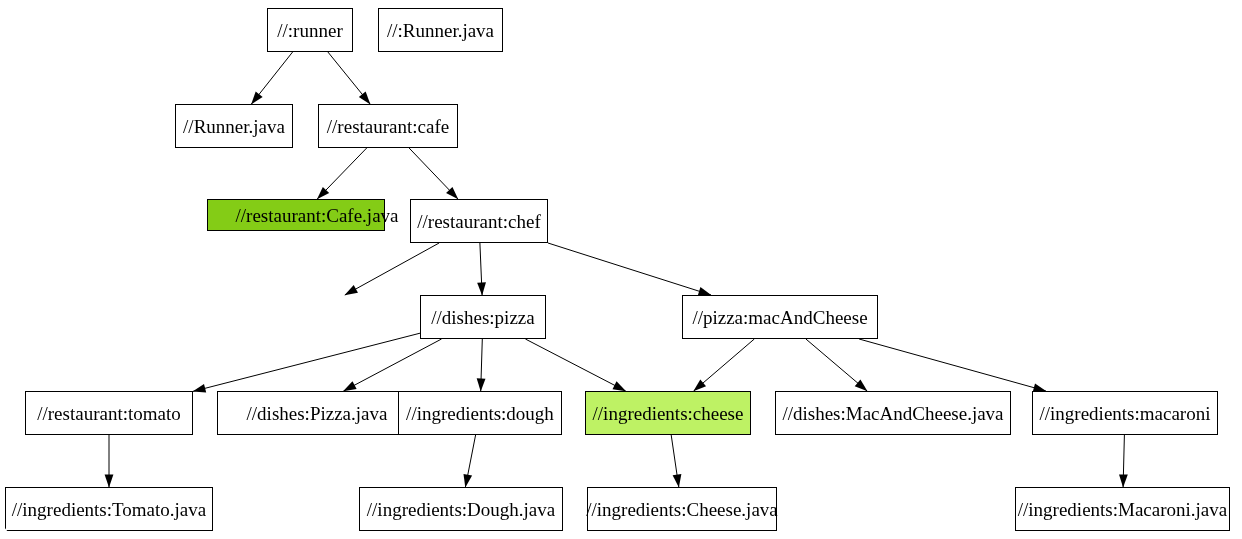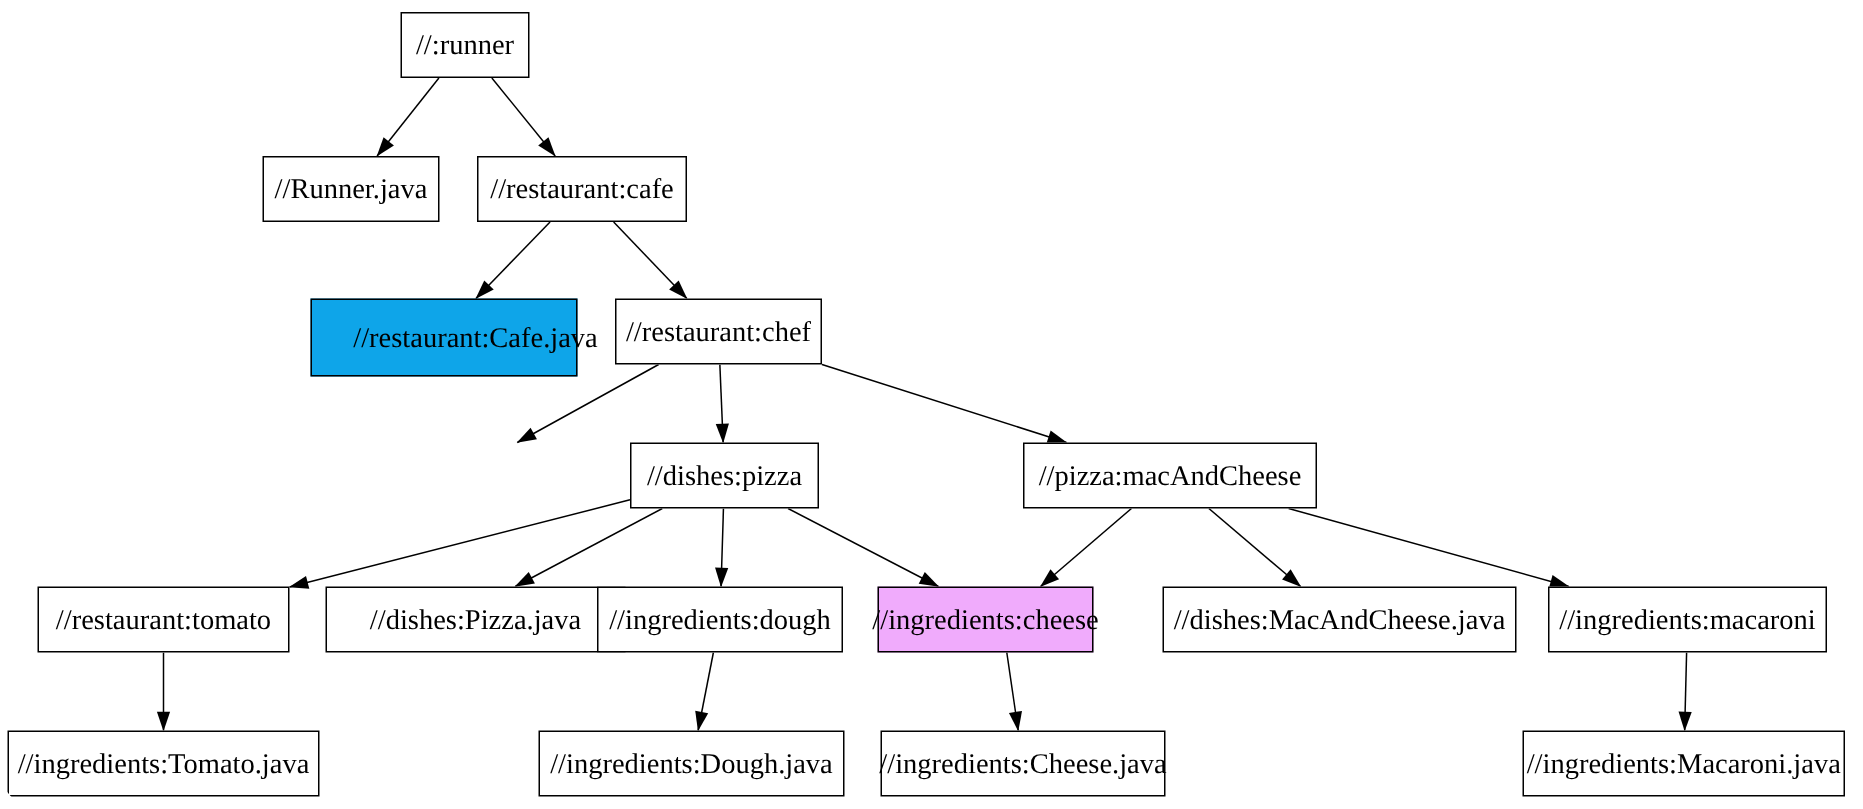--- a/index.html
+++ b/index.html
@@ -61,29 +61,30 @@
       <line x1="525.4" y1="339.0" x2="625.6" y2="391.0" stroke="#000000" stroke-width="1" marker-end="url(#arrow)"></line>
       <line x1="754.3" y1="339.0" x2="693.7" y2="391.0" stroke="#000000" stroke-width="1" marker-end="url(#arrow)"></line>
       <line x1="805.9" y1="339.0" x2="867.1" y2="391.0" stroke="#000000" stroke-width="1" marker-end="url(#arrow)"></line>
       <line x1="859.1" y1="339.0" x2="1045.9" y2="391.0" stroke="#000000" stroke-width="1" marker-end="url(#arrow)"></line>
       <line x1="109.0" y1="435.0" x2="109.0" y2="487.0" stroke="#000000" stroke-width="1" marker-end="url(#arrow)"></line>
       <line x1="475.6" y1="435.0" x2="465.4" y2="487.0" stroke="#000000" stroke-width="1" marker-end="url(#arrow)"></line>
       <line x1="671.2" y1="435.0" x2="678.8" y2="487.0" stroke="#000000" stroke-width="1" marker-end="url(#arrow)"></line>
       <line x1="1124.4" y1="435.0" x2="1123.1" y2="487.0" stroke="#000000" stroke-width="1" marker-end="url(#arrow)"></line>
     </svg>
 <div class="node" style="left: 267px; top: 8px; width: 86px; height: 44px; background: rgb(255, 255, 255); border-color: rgb(0, 0, 0); color: rgb(0, 0, 0);">//:runner</div>
+    <div class="node" style="left: 378px; top: 8px; width: 125px; height: 44px; background: rgb(255, 255, 255); border-color: rgb(0, 0, 0); color: rgb(0, 0, 0);">//:Runner.java</div>
     <div class="node" style="left: 175px; top: 104px; width: 118px; height: 44px; background: rgb(255, 255, 255); border-color: rgb(0, 0, 0); color: rgb(0, 0, 0);">//Runner.java</div>
     <div class="node" style="left: 318px; top: 104px; width: 140px; height: 44px; background: rgb(255, 255, 255); border-color: rgb(0, 0, 0); color: rgb(0, 0, 0);">//restaurant:cafe</div>
-    <div class="node" style="left: 207px; top: 199px; width: 178px; height: 52px; background: #0ea5e9; border-color: rgb(0, 0, 0); color: rgb(0, 0, 0); padding-left: 42px;">//restaurant:Cafe.java</div>
+    <div class="node" style="left: 207px; top: 199px; width: 178px; height: 32px; background: #84cc16; border-color: rgb(0, 0, 0); color: rgb(0, 0, 0); padding-left: 42px;">//restaurant:Cafe.java</div>
     <div class="node" style="left: 410px; top: 199px; width: 138px; height: 44px; background: rgb(255, 255, 255); border-color: rgb(0, 0, 0); color: rgb(0, 0, 0); text-align: center;">//restaurant:chef</div>
     <div class="node" style="left: 420px; top: 295px; width: 126px; height: 44px; background: rgb(255, 255, 255); border-color: rgb(0, 0, 0); color: rgb(0, 0, 0);">//dishes:pizza</div>
     <div class="node" style="left: 682px; top: 295px; width: 196px; height: 44px; background: rgb(255, 255, 255); border-color: rgb(0, 0, 0); color: rgb(0, 0, 0);">//pizza:macAndCheese</div>
     <div class="node" style="left: 25px; top: 391px; width: 168px; height: 44px; background: rgb(255, 255, 255); border-color: rgb(0, 0, 0); color: rgb(0, 0, 0);">//restaurant:tomato</div>
     <div class="node" style="left: 217px; top: 391px; width: 200px; height: 44px; background: rgb(255, 255, 255); border-color: rgb(0, 0, 0); color: rgb(0, 0, 0);">//dishes:Pizza.java</div>
     <div class="node" style="left: 398px; top: 391px; width: 164px; height: 44px; background: rgb(255, 255, 255); border-color: rgb(0, 0, 0); color: rgb(0, 0, 0);">//ingredients:dough</div>
-    <div class="node" style="left: 585px; top: 391px; width: 144px; height: 44px; background: #f0abfc; border-color: rgb(0, 0, 0); color: rgb(0, 0, 0);">//ingredients:cheese</div>
+    <div class="node" style="left: 585px; top: 391px; width: 166px; height: 44px; background: #bef264; border-color: rgb(0, 0, 0); color: rgb(0, 0, 0);">//ingredients:cheese</div>
     <div class="node" style="left: 775px; top: 391px; width: 236px; height: 44px; background: rgb(255, 255, 255); border-color: rgb(0, 0, 0); color: rgb(0, 0, 0);">//dishes:MacAndCheese.java</div>
     <div class="node" style="left: 1032px; top: 391px; width: 186px; height: 44px; background: rgb(255, 255, 255); border-color: rgb(0, 0, 0); color: rgb(0, 0, 0);">//ingredients:macaroni</div>
     <div class="node" style="left: 5px; top: 487px; width: 208px; height: 44px; background: rgb(255, 255, 255); border-color: rgb(0, 0, 0); color: rgb(0, 0, 0);">//ingredients:Tomato.java</div>
     <div class="node" style="left: 359px; top: 487px; width: 204px; height: 44px; background: rgb(255, 255, 255); border-color: rgb(0, 0, 0); color: rgb(0, 0, 0);">//ingredients:Dough.java</div>
     <div class="node" style="left: 587px; top: 487px; width: 190px; height: 44px; background: rgb(255, 255, 255); border-color: rgb(0, 0, 0); color: rgb(0, 0, 0);">//ingredients:Cheese.java</div>
     <div class="node" style="left: 1015px; top: 487px; width: 215px; height: 44px; background: rgb(255, 255, 255); border-color: rgb(0, 0, 0); color: rgb(0, 0, 0);">//ingredients:Macaroni.java</div>
   </div>
 
 </body></html>

